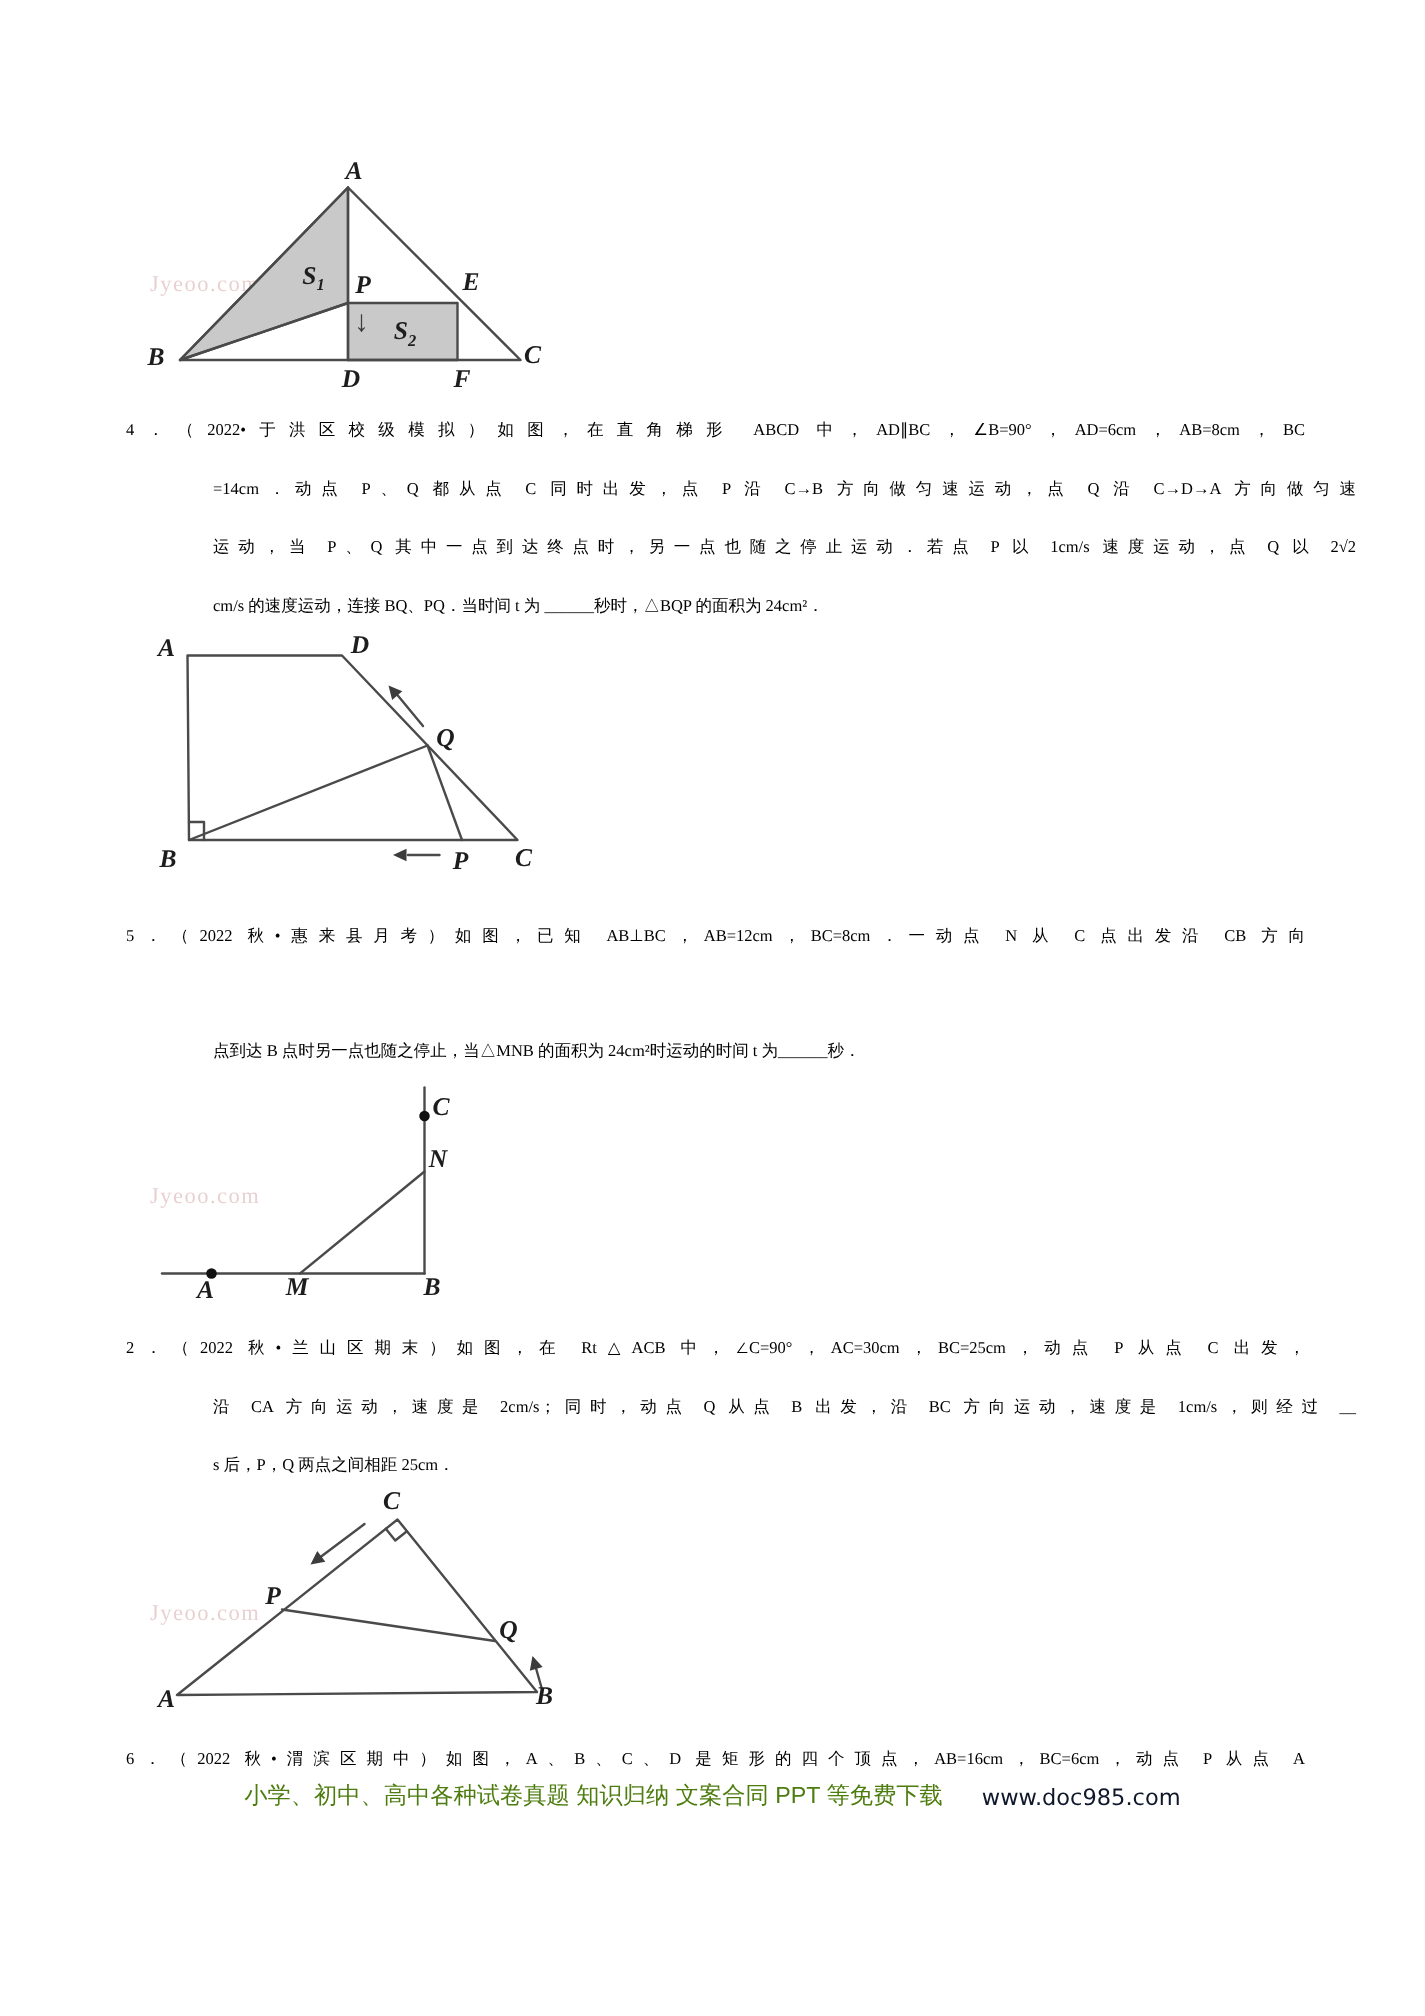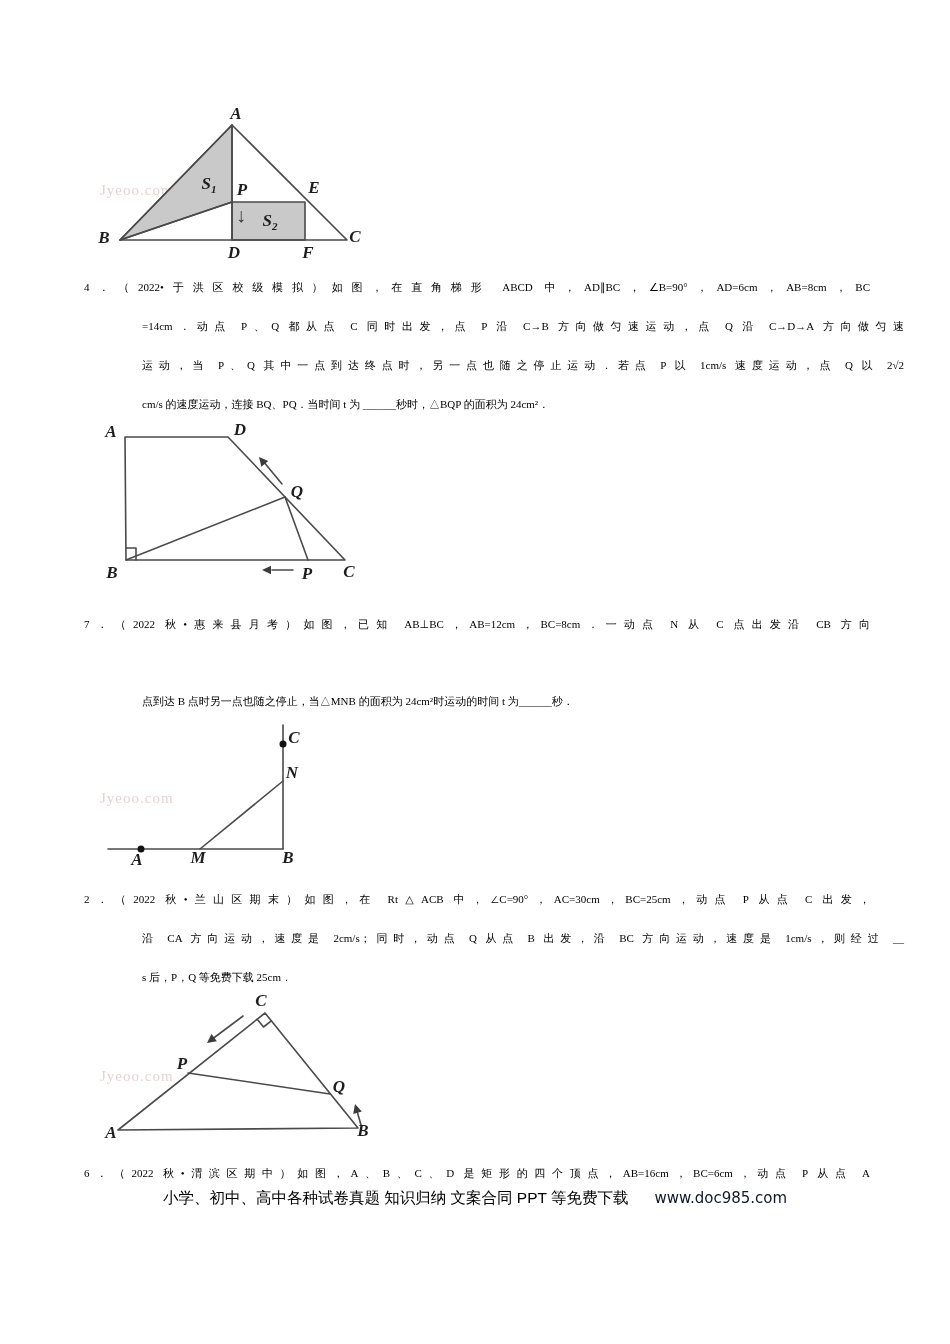--- a/index.html
+++ b/index.html
@@ -13,21 +13,21 @@
   .fig-layer,.wm-layer{position:absolute;left:0;top:0;width:950px;height:1344px;pointer-events:none;}
   .fig-label{position:absolute;transform:translate(-50%,-50%);
              font-family:"Liberation Serif",serif;font-style:italic;font-weight:bold;
              font-size:17px;color:#1d1d1d;white-space:nowrap;}
   .fig-label sub{font-size:11px;line-height:0;}
   .arrow-glyph{font-style:normal;font-weight:400;font-size:20px;color:#3c3c3c;}
   .wm{position:absolute;font-family:"Liberation Serif",serif;font-size:15px;
       color:rgba(205,150,150,0.45);letter-spacing:1px;}
   .footer{position:absolute;left:0;top:1188px;width:950px;display:flex;
           justify-content:center;align-items:center;gap:26px;line-height:20px;}
-  .footer .cn{font-family:"Liberation Sans",sans-serif;font-size:15.5px;color:#000000;}
+  .footer .cn{font-family:"Liberation Sans",sans-serif;font-size:15.5px;color:#4d7c0f;}
   .footer .site{font-family:"DejaVu Sans",sans-serif;font-size:15px;color:#0f172a;}
   .stroke{stroke:#4a4a4a;stroke-width:1.6;fill:none;stroke-linejoin:round;stroke-linecap:round;}
   .shade{fill:#c9c9c9;stroke:#4a4a4a;stroke-width:1.6;stroke-linejoin:round;}
   .head{fill:#3c3c3c;stroke:none;}
   .dot{fill:#111;stroke:none;}
 </style>
 </head>
 <body>
 
 <div class="page">
@@ -111,26 +111,26 @@
       <span class="fig-label" style="left: 363px; top: 1131px;">B</span>
       <span class="fig-label" style="left: 182px; top: 1064px;">P</span>
       <span class="fig-label" style="left: 339px; top: 1087px;">Q</span>
     </div>
 
   <div class="line first j" style="top:268px">4．（2022•于洪区校级模拟）如图，在直角梯形 ABCD 中，AD∥BC，∠B=90°，AD=6cm，AB=8cm，BC</div>
   <div class="line cont j" style="top:307px">=14cm．动点 P、Q 都从点 C 同时出发，点 P 沿 C→B 方向做匀速运动，点 Q 沿 C→D→A 方向做匀速</div>
   <div class="line cont j" style="top:346px">运动，当 P、Q 其中一点到达终点时，另一点也随之停止运动．若点 P 以 1cm/s 速度运动，点 Q 以 2√2</div>
   <div class="line cont" style="top:385px">cm/s 的速度运动，连接 BQ、PQ．当时间 t 为 ______秒时，△BQP 的面积为 24cm²．</div>
 
-  <div class="line first j" style="top:605px">7．（2022 秋•惠来县月考）如图，已知 AB⊥BC，AB=12cm，BC=8cm．一动点 N 从 C 点出发沿 CB 方向</div>
+  <div class="line first j" style="top:605px">5．（2022 秋•惠来县月考）如图，已知 AB⊥BC，AB=12cm，BC=8cm．一动点 N 从 C 点出发沿 CB 方向</div>
   <div class="line cont" style="top:682px">点到达 B 点时另一点也随之停止，当△MNB 的面积为 24cm²时运动的时间 t 为______秒．</div>
 
   <div class="line first j" style="top:880px">2．（2022 秋•兰山区期末）如图，在 Rt△ACB 中，∠C=90°，AC=30cm，BC=25cm，动点 P 从点 C 出发，</div>
   <div class="line cont j" style="top:919px">沿 CA 方向运动，速度是 2cm/s；同时，动点 Q 从点 B 出发，沿 BC 方向运动，速度是 1cm/s，则经过 __</div>
-  <div class="line cont" style="top:958px">s 后，P，Q 等免费下载 25cm．</div>
+  <div class="line cont" style="top:958px">s 后，P，Q 两点之间相距 25cm．</div>
 
   <div class="line first j" style="top:1154px">6．（2022 秋•渭滨区期中）如图，A、B、C、D 是矩形的四个顶点，AB=16cm，BC=6cm，动点 P 从点 A</div>
 
   <div class="footer">
     <span class="cn">小学、初中、高中各种试卷真题 知识归纳 文案合同 PPT 等免费下载</span>
     <span class="site">www.doc985.com</span>
   </div>
 
 </div>
 

